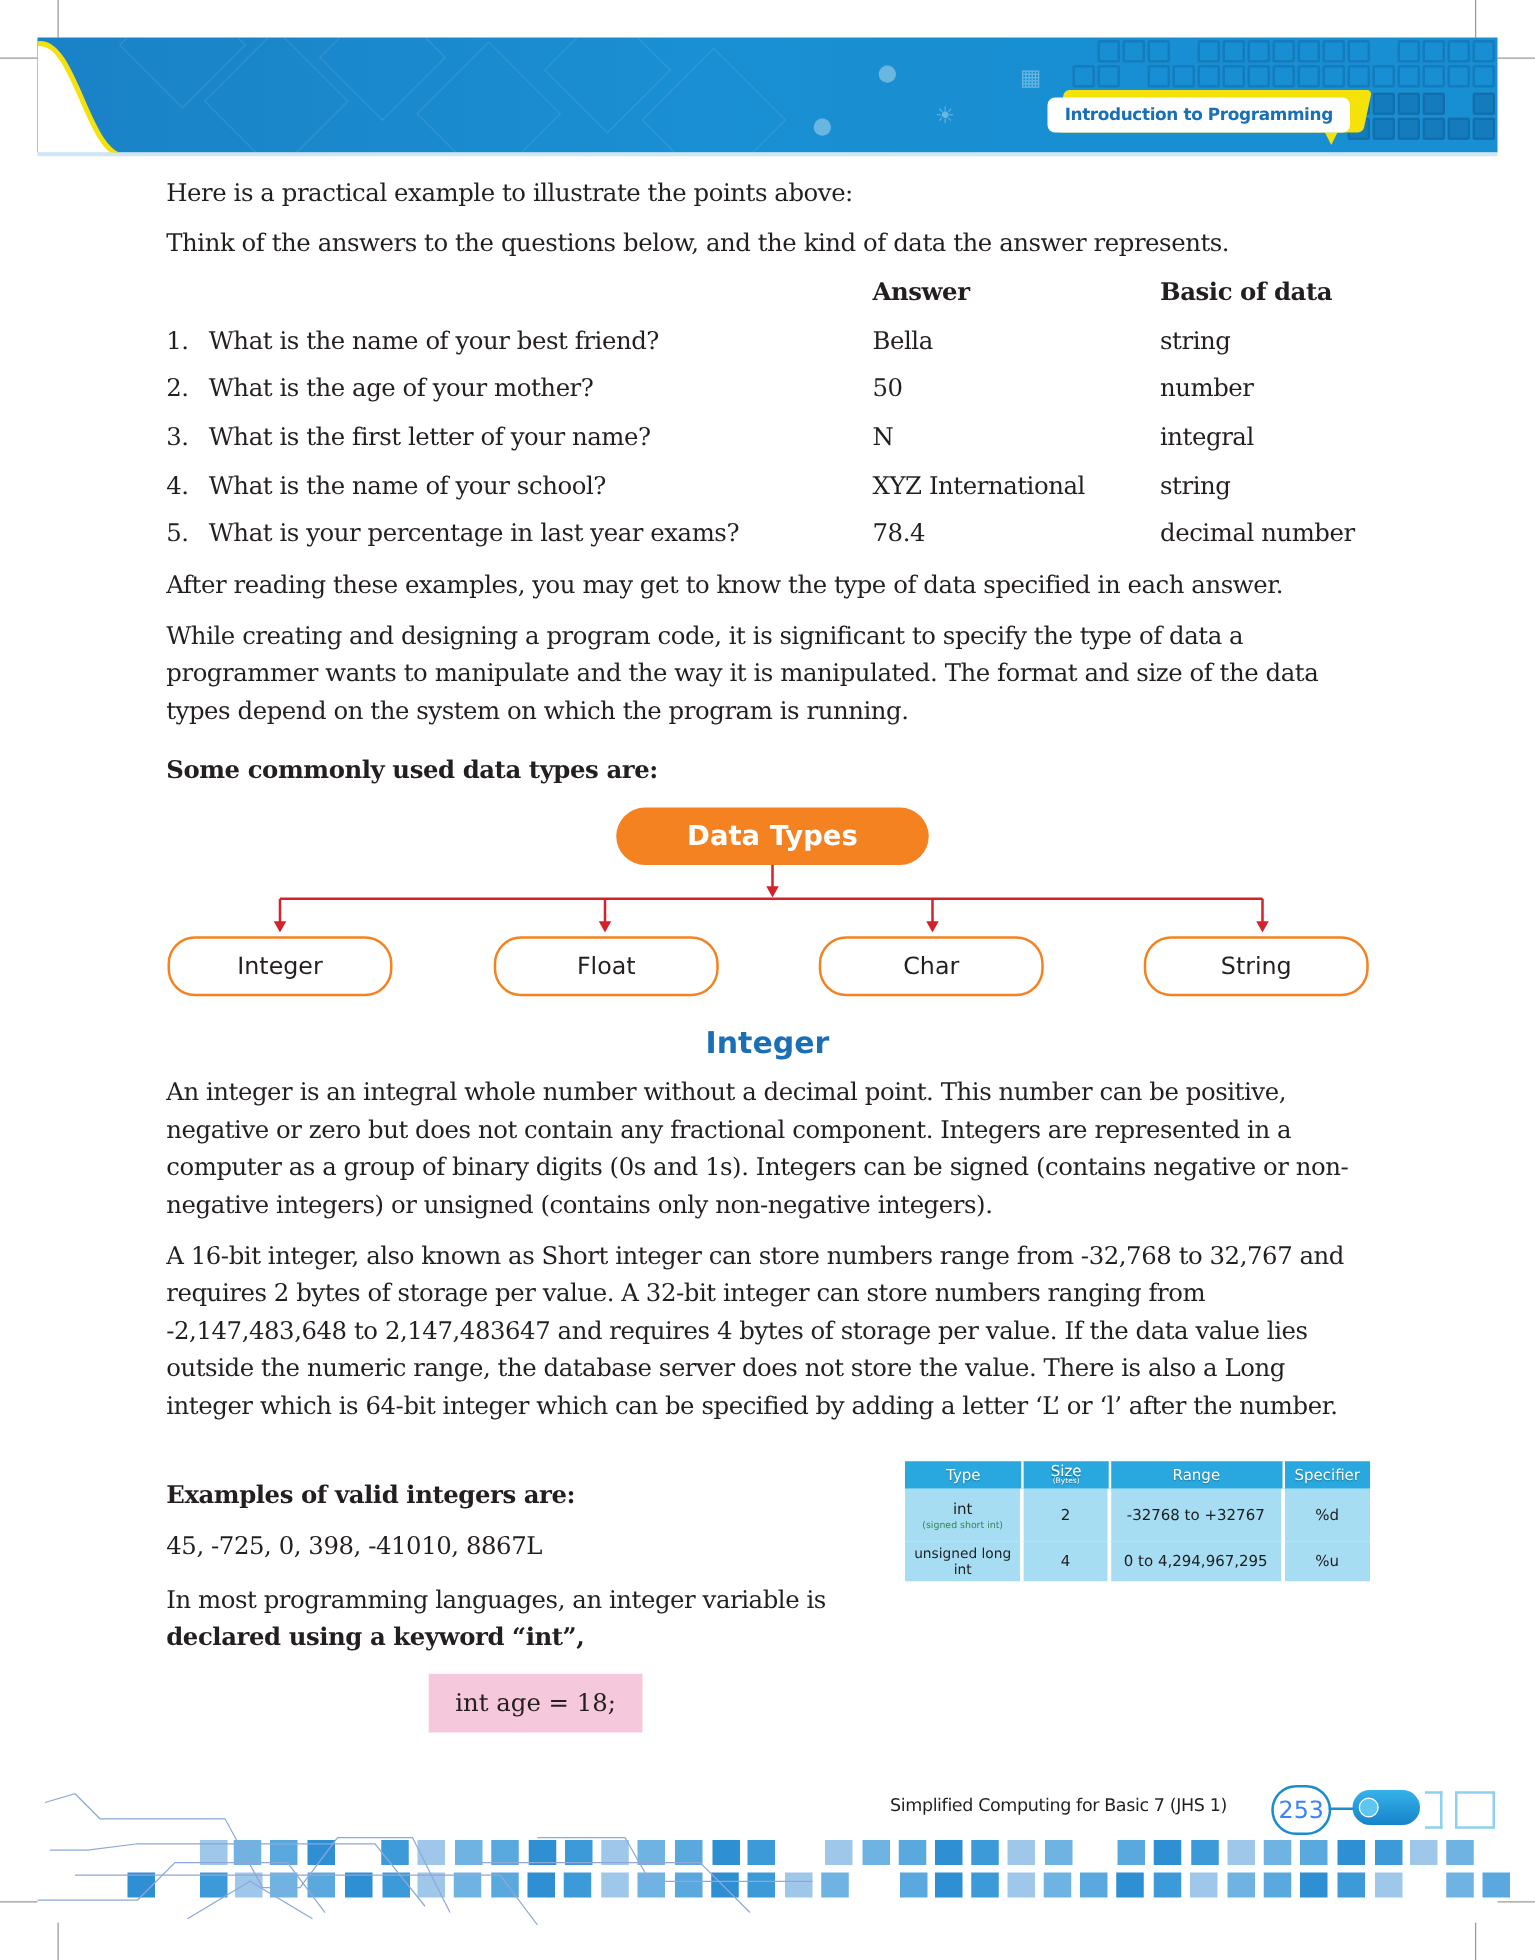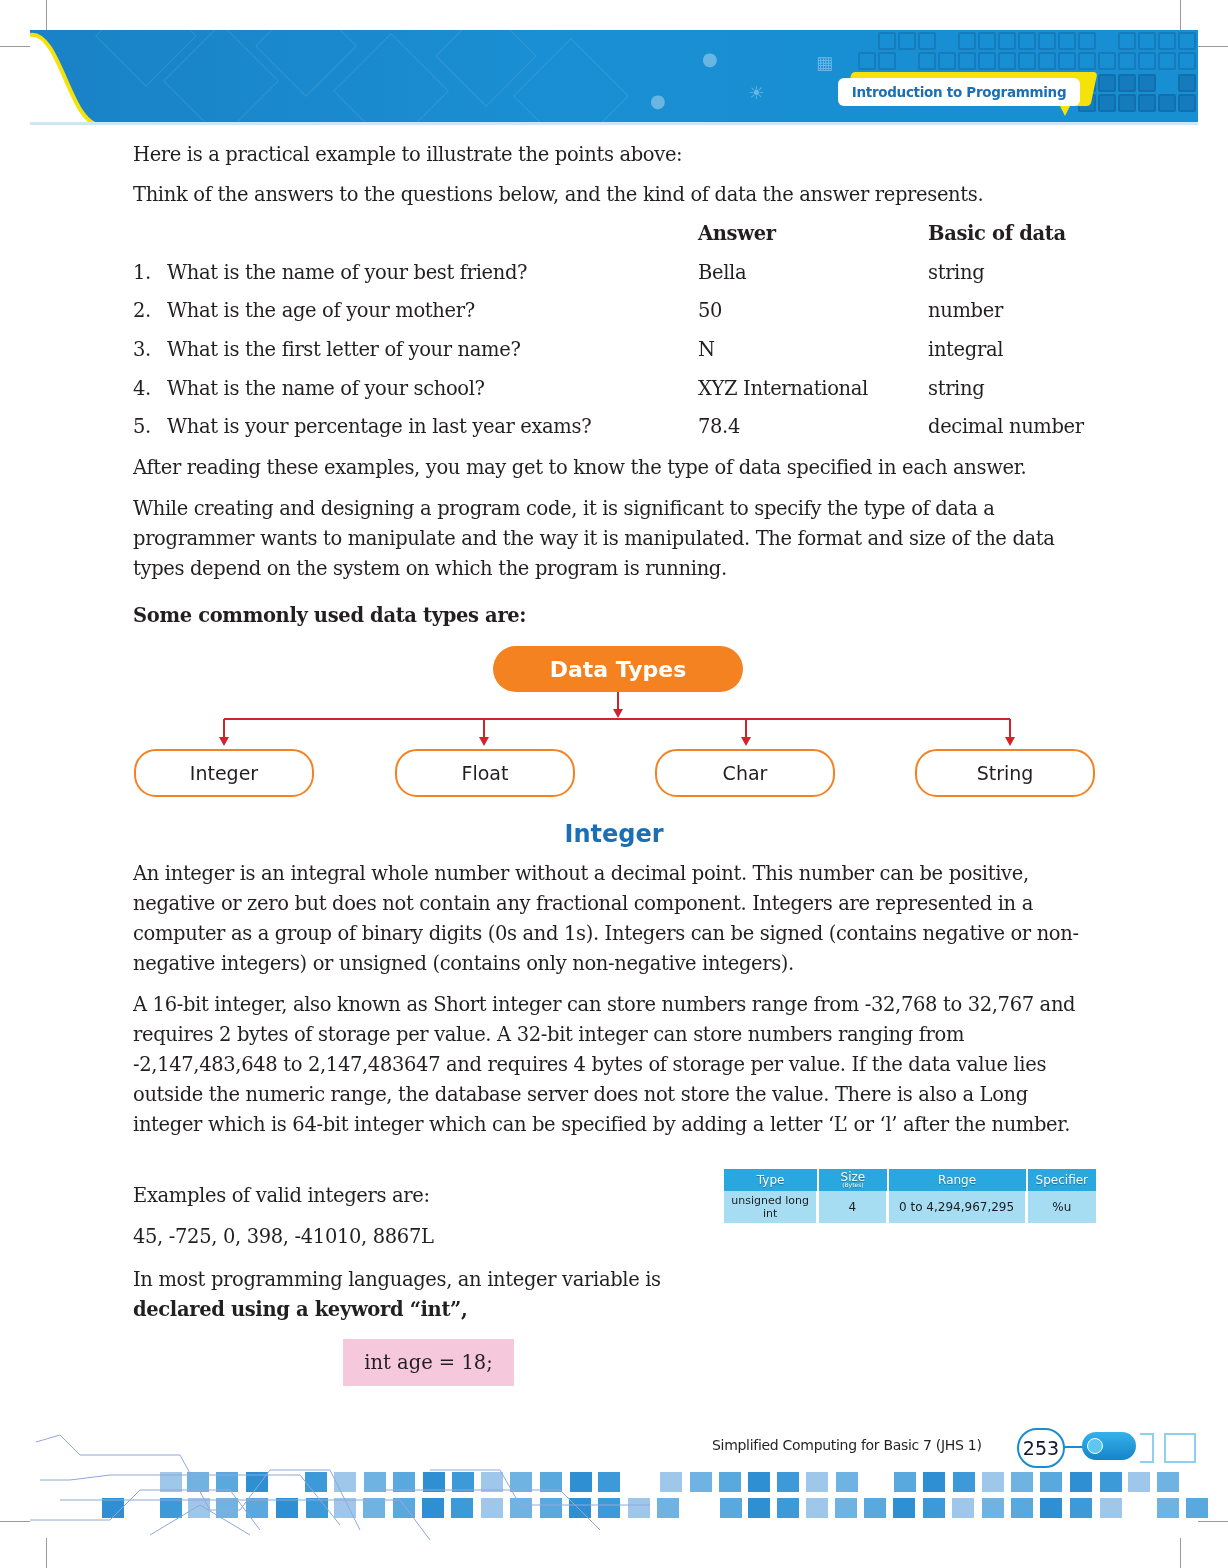--- a/index.html
+++ b/index.html
@@ -104,21 +104,21 @@
 
     
     .footer-text {
       position: absolute; left: 712px; top: 1437px; font-family: "DejaVu Sans", sans-serif;
       font-size: 14px; color: #231f20; letter-spacing: -0.3px;
     }
     .page-num {
       position: absolute; left: 1017px; top: 1428px; width: 44px; height: 36px;
       border: 2px solid #1b8ccc; border-radius: 20px; background: #fff;
       display: flex; align-items: center; justify-content: center;
-      font-family: "DejaVu Sans", sans-serif; font-size: 19px; color: #0f172a;
+      font-family: "DejaVu Sans", sans-serif; font-size: 19px; color: #3b82f6;
     }
     .mouse-line { position: absolute; left: 1063px; top: 1446px; width: 22px; height: 2px; background: #1b8ccc; }
     .mouse-btn {
       position: absolute; left: 1082px; top: 1432px; width: 54px; height: 28px;
       background: linear-gradient(180deg, #36b2ea, #1583c9); border-radius: 14px;
     }
     .mouse-btn::before { content: ""; position: absolute; left: 5px; top: 6px; width: 14px; height: 14px; background: #5fc6f2; border: 1.5px solid #fff; border-radius: 50%; }
     .bracket { position: absolute; left: 1140px; top: 1433px; width: 12px; height: 26px; border: 2px solid #8fd0f0; border-left: none; }
     .sq-out { position: absolute; left: 1164px; top: 1433px; width: 28px; height: 26px; border: 2px solid #8fd0f0; }
     .tile { position: absolute; width: 22px; height: 20px; }
@@ -259,39 +259,45 @@
   </g>
 </svg>
 <div class="dt-node" style="left:134px;">Integer</div>
 <div class="dt-node" style="left:395px;">Float</div>
 <div class="dt-node" style="left:655px;">Char</div>
 <div class="dt-node" style="left:915px;">String</div>
 
 <div class="section-title">Integer</div>
 <div class="p" style="top:859px;">An integer is an integral whole number without a decimal point. This number can be positive, negative or zero but does not contain any fractional component. Integers are represented in a computer as a group of binary digits (0s and 1s). Integers can be signed (contains negative or non-negative integers) or unsigned (contains only non-negative integers).</div>
 <div class="p" style="top:990px;">A 16-bit integer, also known as Short integer can store numbers range from -32,768 to 32,767 and requires 2 bytes of storage per value. A 32-bit integer can store numbers ranging from -2,147,483,648 to 2,147,483647 and requires 4 bytes of storage per value. If the data value lies outside the numeric range, the database server does not store the value. There is also a Long integer which is 64-bit integer which can be specified by adding a letter ‘L’ or ‘l’ after the number.</div>
-<div class="p" style="top:1181px;width:560px;">Examples of valid integers are:</div>
+<div class="p" style="top:1181px;width:560px;font-weight:bold;">Examples of valid integers are:</div>
 <div class="p" style="top:1222px;width:560px;">45, -725, 0, 398, -41010, 8867L</div>
 <div class="p" style="top:1265px;width:580px;">In most programming languages, an integer variable is</div>
 <div class="p" style="top:1295px;width:580px;font-weight:bold;">declared using a keyword “int”,</div>
 <div class="code-box">int age = 18;</div>
 
 <table class="ttable">
   <thead>
     <tr>
       <th style="width:95px;margin-top:47px;">Type</th>
       <th style="width:69px;line-height:9px;">
         <span>Size</span>
         <span class="sizesub">(Bytes)</span>
       </th>
       <th style="width:139px;">Range</th>
       <th style="width:69px;">Specifier</th>
     </tr>
   </thead>
   <tbody>
+    <tr class="light" style="height:42px;">
+      <td><span>int</span><span class="sub">(signed short int)</span></td>
+      <td>2</td>
+      <td>-32768 to +32767</td>
+      <td>%d</td>
+    </tr>
     <tr class="light" style="height:32px;">
       <td style="font-size:11px;"><span>unsigned long int</span></td>
       <td>4</td>
       <td>0 to 4,294,967,295</td>
       <td>%u</td>
     </tr>
   </tbody>
 </table>
 
 <div class="footer-text">Simplified Computing for Basic 7 (JHS 1)</div>

